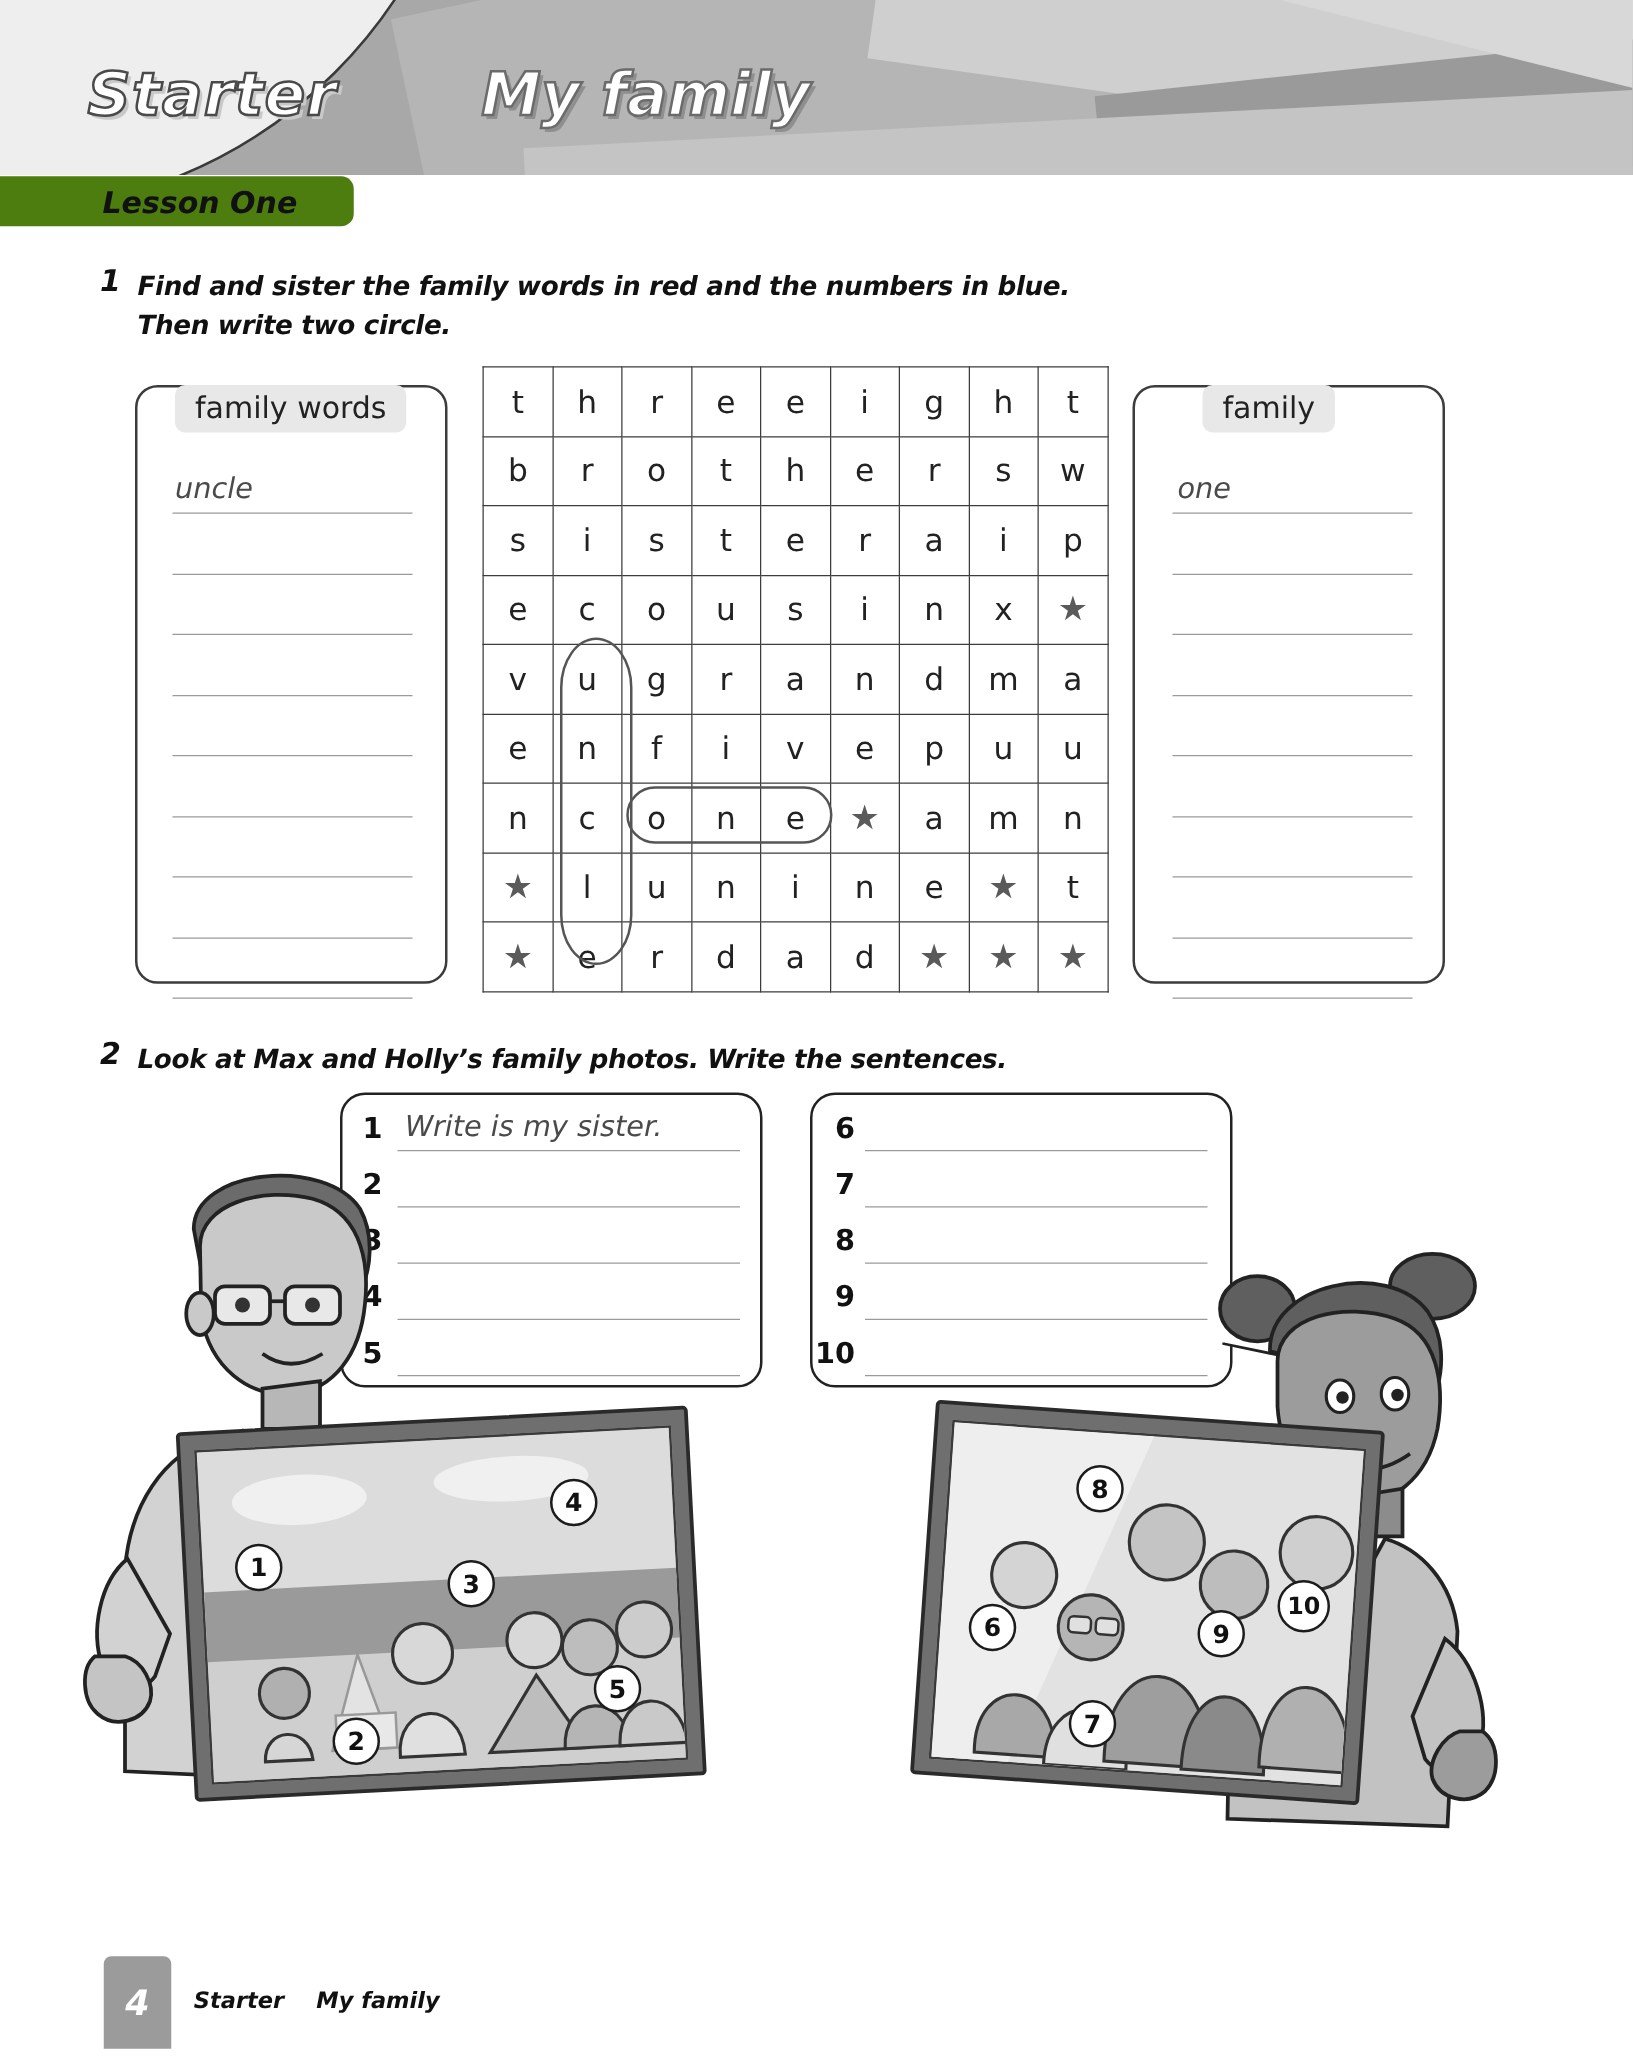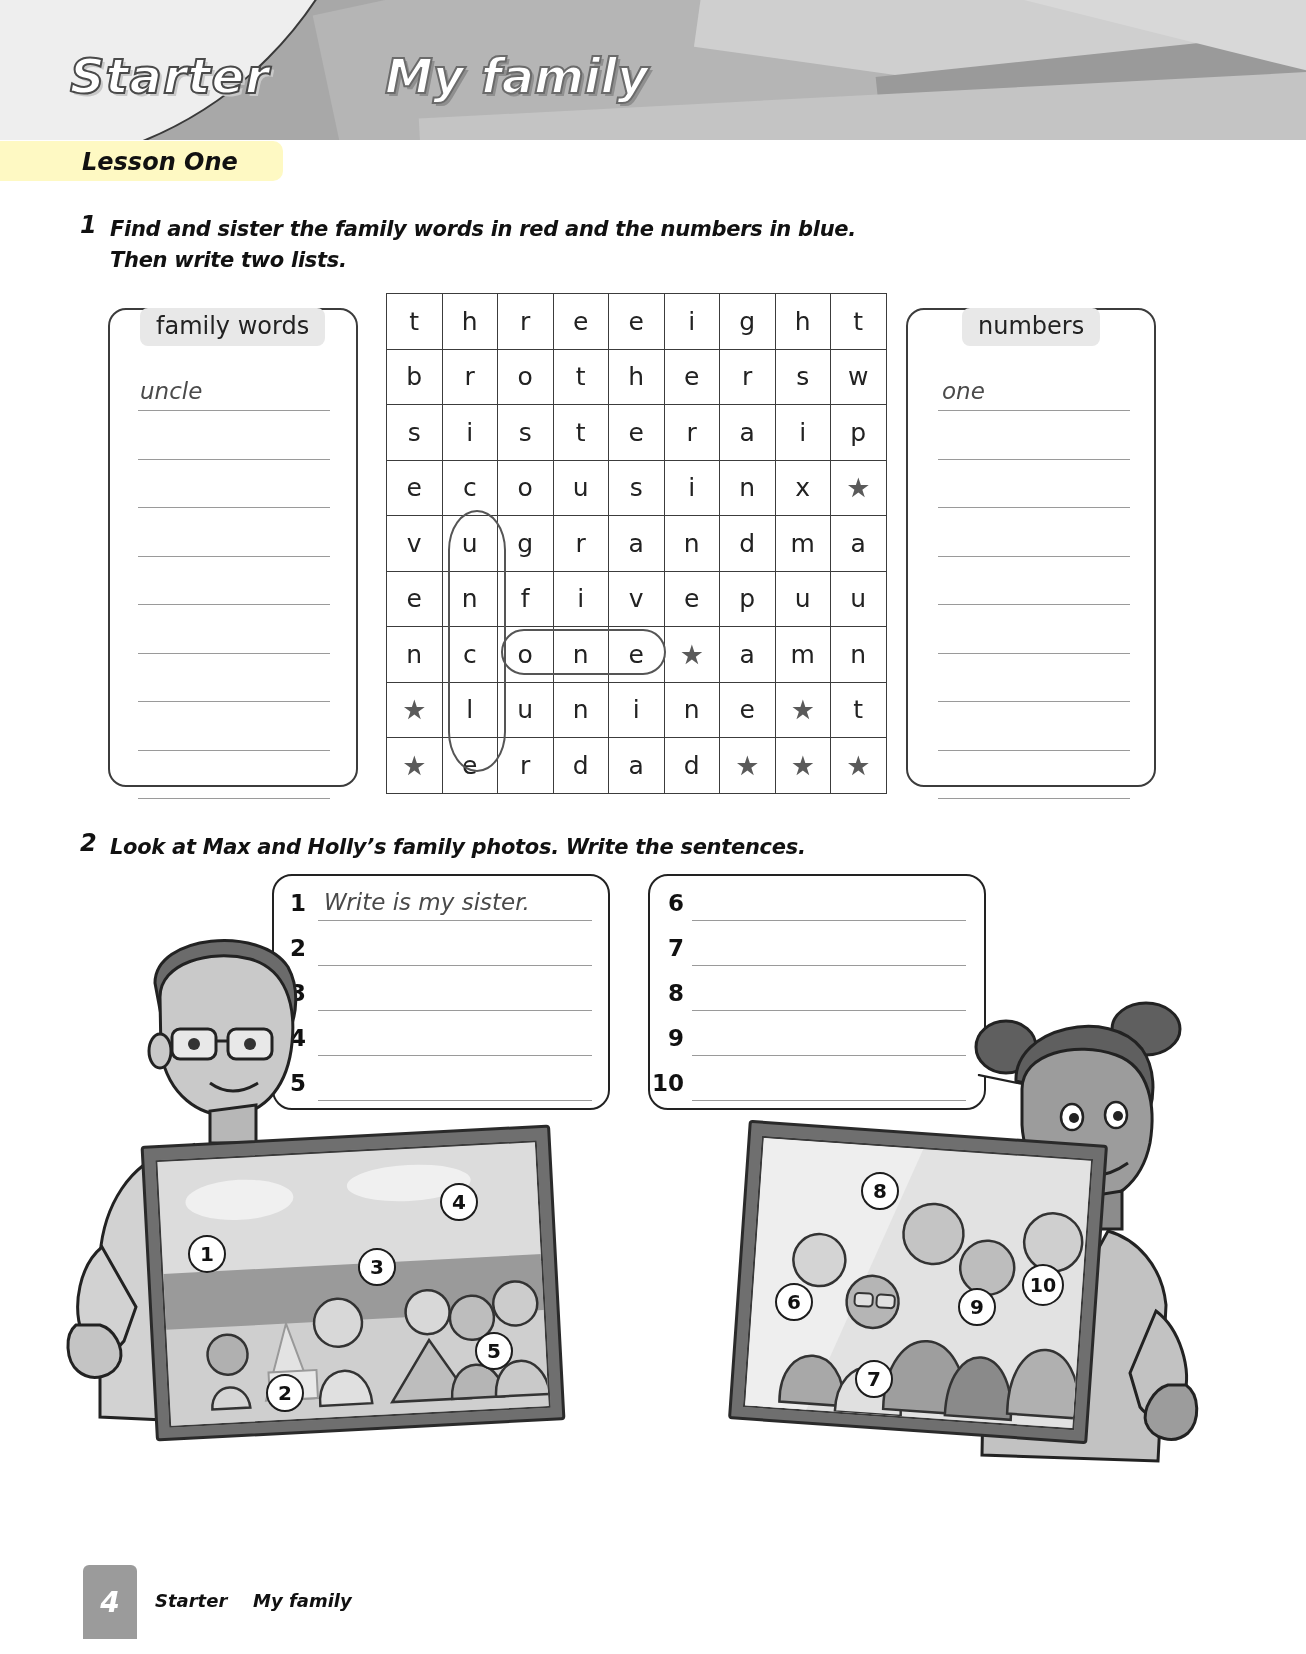--- a/index.html
+++ b/index.html
@@ -44,21 +44,21 @@
   #family-title {
     position:absolute; left:385px; top:48px;
     font-family: "DejaVu Sans", sans-serif;
     font-size:48px; font-weight:bold; font-style:italic;
     color:#ffffff;
     -webkit-text-stroke: 2px #6b6b6b;
     text-shadow: 3px 3px 0 #8f8f8f;
   }
   #lesson-tab {
     position:absolute; left:0px; top:141px; width:283px; height:40px;
-    background:#fef9c3; border-radius:0 10px 10px 0;
+    background:#4d7c0f; border-radius:0 10px 10px 0;
   }
   #lesson-tab span {
     position:absolute; left:82px; top:7px;
     font-size:24px; font-weight:bold; font-style:italic;
     font-family:"DejaVu Sans", sans-serif; color:#111;
   }
 
   
   .ex-num {
     position:absolute; font-size:24px; font-weight:bold; font-style:italic;
@@ -159,21 +159,21 @@
   <div class="hdr-white2"></div>
   <div id="starter-title">Starter</div>
   <div id="family-title">My family</div>
 </div>
 <div id="lesson-tab">
   <span>Lesson One</span>
 </div>
 
 <div class="ex-num" style="left:80px; top:211px;">1</div>
 <div class="ex-txt" style="left:110px; top:214px;">Find and sister the family words in red and the numbers in blue.</div>
-<div class="ex-txt" style="left:110px; top:245px;">Then write two lists.</div>
+<div class="ex-txt" style="left:110px; top:245px;">Then write two circle.</div>
 
 <table id="grid">
     <tbody id="grid-body">
       <tr>
         <td>t</td>
         <td>h</td>
         <td>r</td>
         <td>e</td>
         <td>e</td>
         <td>i</td>
@@ -283,21 +283,21 @@
     <div class="wline" style="left: 138px; width: 192px; top: 507px;"></div>
     <div class="wline" style="left: 138px; width: 192px; top: 555.5px;"></div>
     <div class="wline" style="left: 138px; width: 192px; top: 604px;"></div>
     <div class="wline" style="left: 138px; width: 192px; top: 652.5px;"></div>
     <div class="wline" style="left: 138px; width: 192px; top: 701px;"></div>
     <div class="wline" style="left: 138px; width: 192px; top: 749.5px;"></div>
     <div class="wline" style="left: 138px; width: 192px; top: 798px;"></div>
   </div>
 
 <div class="listbox" style="left:906px; top:308px; width:250px; height:479px;"></div>
-<div class="listbox-label" style="left:962px; top:308px;">numbers</div>
+<div class="listbox-label" style="left:962px; top:308px;">family</div>
 <div class="handwrite" style="left:942px; top:378px;">one</div>
 <div id="numbers-lines">
     <div class="wline" style="left: 938px; width: 192px; top: 410px;"></div>
     <div class="wline" style="left: 938px; width: 192px; top: 458.5px;"></div>
     <div class="wline" style="left: 938px; width: 192px; top: 507px;"></div>
     <div class="wline" style="left: 938px; width: 192px; top: 555.5px;"></div>
     <div class="wline" style="left: 938px; width: 192px; top: 604px;"></div>
     <div class="wline" style="left: 938px; width: 192px; top: 652.5px;"></div>
     <div class="wline" style="left: 938px; width: 192px; top: 701px;"></div>
     <div class="wline" style="left: 938px; width: 192px; top: 749.5px;"></div>

